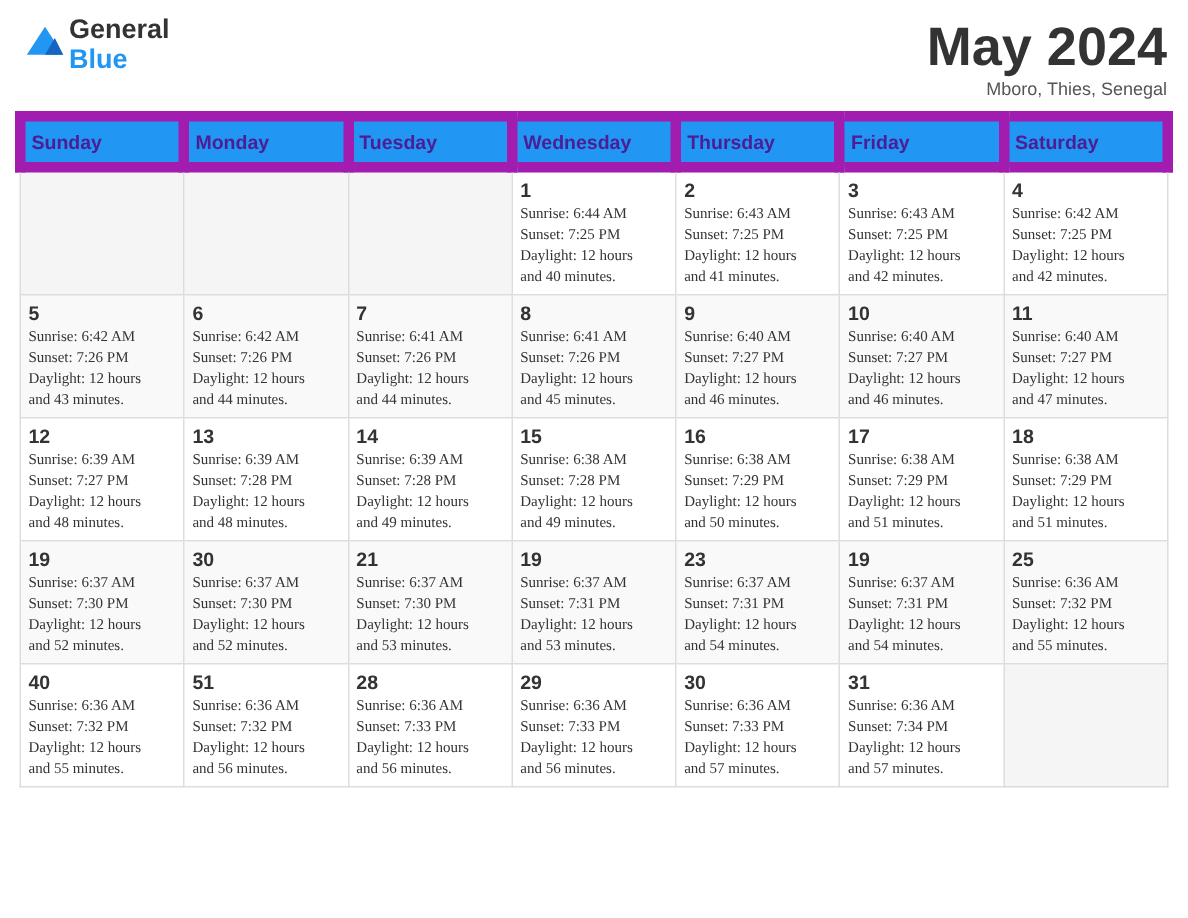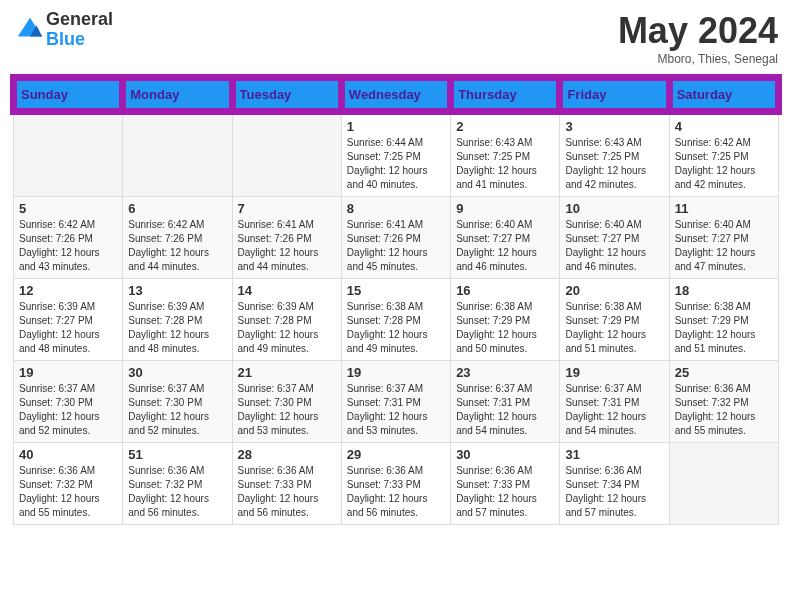--- a/index.html
+++ b/index.html
@@ -84,20 +84,21 @@
     .day-number {
       font-size: 13px;
       font-weight: bold;
       margin-bottom: 2px;
       display: block;
     }
     .day-info {
       font-size: 10px;
       color: #333;
       line-height: 1.4;
+      font-family: Liberation Serif, serif;
     }
     .empty-cell {
       background: #f5f5f5 !important;
     }
   </style>
 </head>
 <body>
 
 <div class="header">
   <div class="logo">
@@ -243,21 +244,21 @@
 and 49 minutes.</div>
         </td>
         <td>
           <span class="day-number">16</span>
           <div class="day-info" style="white-space: pre-line;">Sunrise: 6:38 AM
 Sunset: 7:29 PM
 Daylight: 12 hours
 and 50 minutes.</div>
         </td>
         <td>
-          <span class="day-number">20</span>
+          <span class="day-number">17</span>
           <div class="day-info" style="white-space: pre-line;">Sunrise: 6:38 AM
 Sunset: 7:29 PM
 Daylight: 12 hours
 and 51 minutes.</div>
         </td>
         <td>
           <span class="day-number">18</span>
           <div class="day-info" style="white-space: pre-line;">Sunrise: 6:38 AM
 Sunset: 7:29 PM
 Daylight: 12 hours

